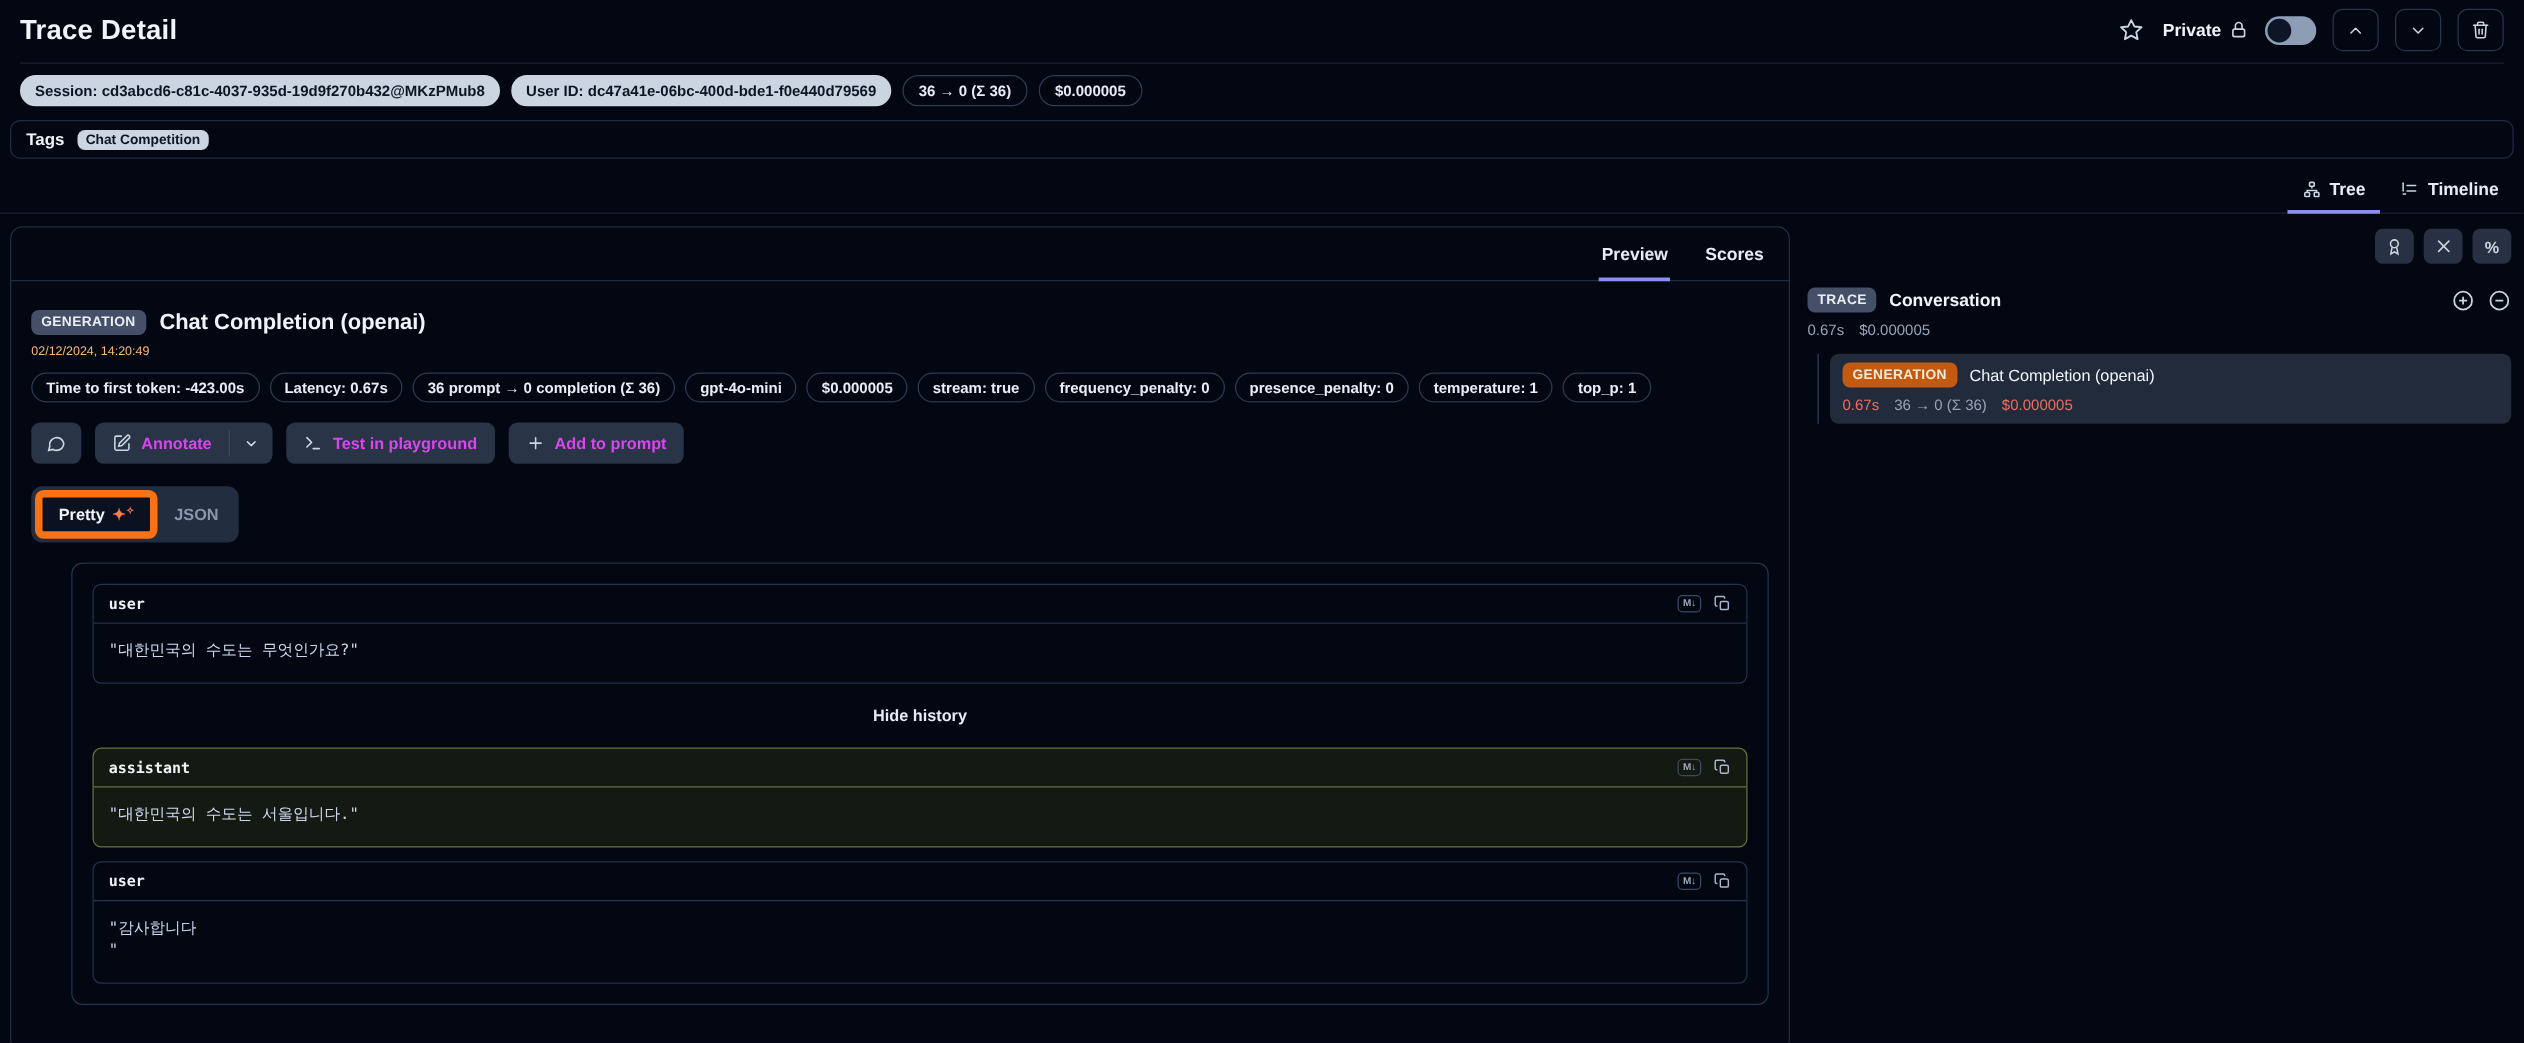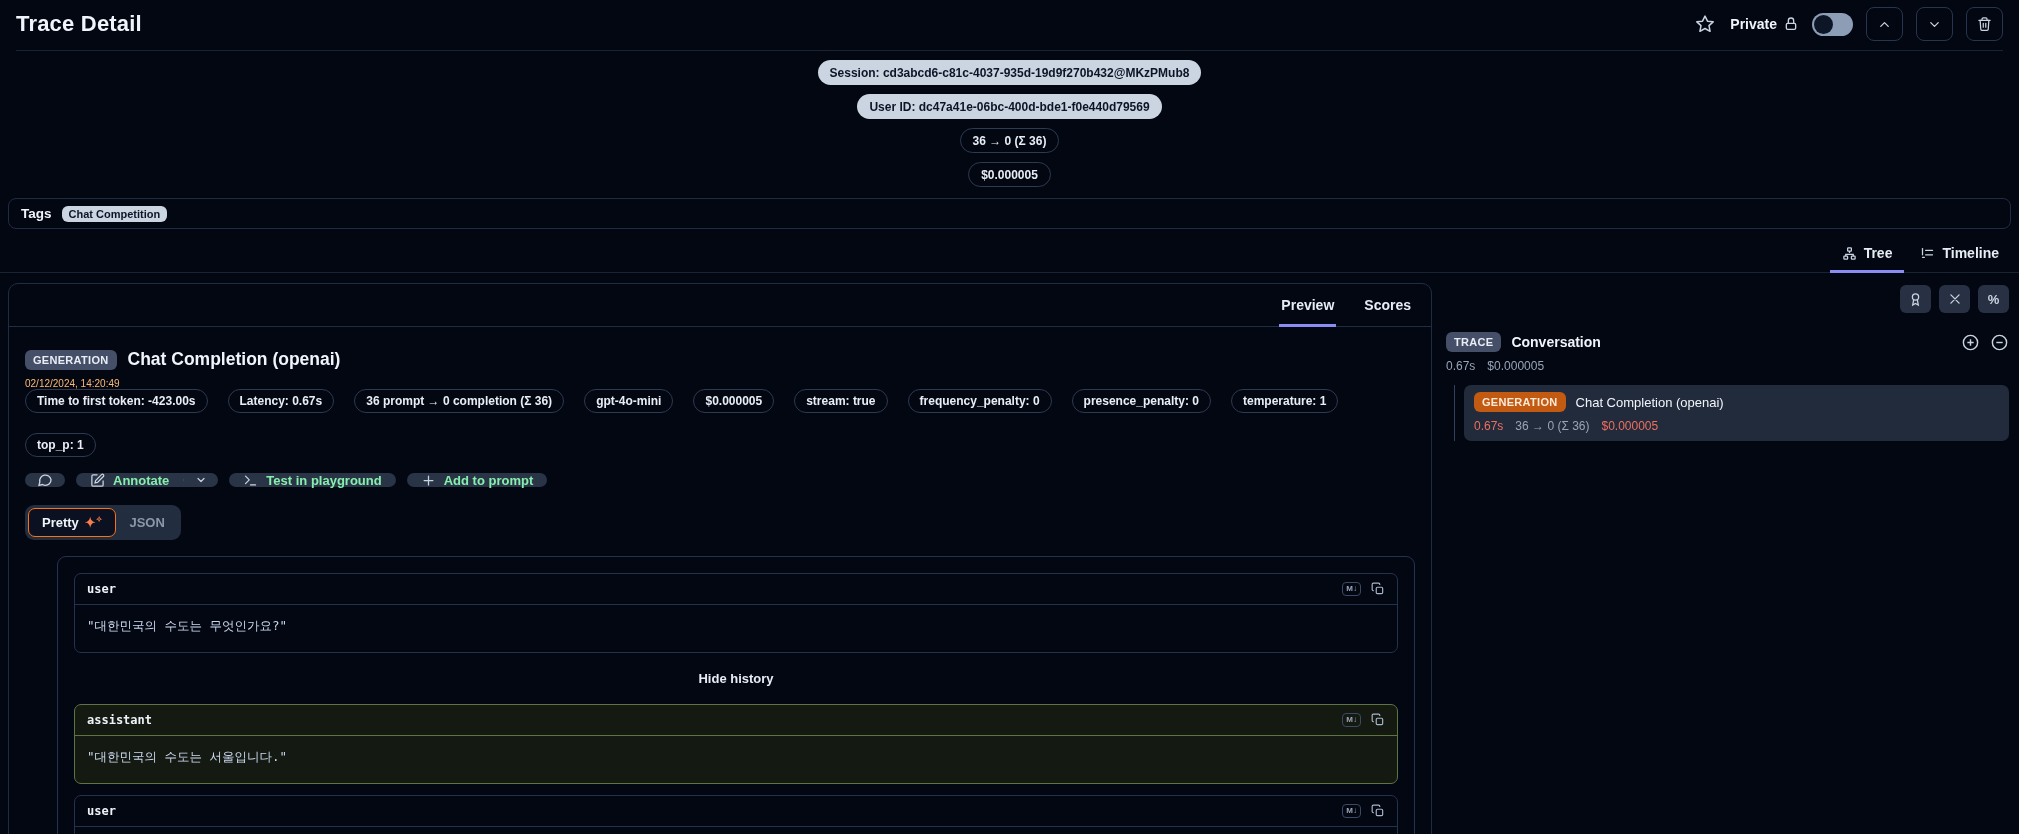--- a/index.html
+++ b/index.html
@@ -37,21 +37,21 @@
   .page-title{font-size:22px;font-weight:bold;letter-spacing:.2px;}
   .header-actions{display:flex;align-items:center;gap:13px;}
   .star-btn{background:none;border:none;cursor:pointer;color:#cbd5e1;padding:2px;}
   .privacy{display:flex;align-items:center;gap:6px;font-weight:bold;font-size:14px;}
   .switch{width:41px;height:23px;border-radius:999px;background:#8d9db5;position:relative;border:none;cursor:pointer;}
   .switch .knob{position:absolute;left:2px;top:2px;width:19px;height:19px;border-radius:50%;background:#0d1626;}
   .icon-btn{width:37px;height:34px;border:1px solid #27354e;border-radius:8px;background:transparent;display:flex;align-items:center;justify-content:center;cursor:pointer;color:#cbd5e1;}
   .hr{border-top:1px solid var(--line);margin:0 16px;}
 
   
-  .badge-row{display:flex;align-items:center;gap:9px;padding:9px 16px;flex-direction:column;}
+  .badge-row{display:flex;align-items:center;gap:9px;padding:9px 16px;}
   .pill{display:inline-flex;align-items:center;height:25px;padding:0 12px;border-radius:999px;font-size:12px;font-weight:bold;white-space:nowrap;}
   .pill.filled{background:var(--badge-light);color:var(--badge-light-txt);}
   .pill.outline{border:1px solid var(--chip-border);color:#e7edf5;background:transparent;}
 
   
   .tags-bar{margin:2px 8px 0 8px;border:1px solid var(--panel-border);border-radius:8px;padding:5px 12px;display:flex;align-items:center;gap:10px;min-height:31px;}
   .tags-label{font-weight:bold;font-size:13.5px;}
   .tag-chip{background:var(--badge-light);color:var(--badge-light-txt);border-radius:6px;font-size:11px;font-weight:bold;padding:2px 7px;}
 
   
@@ -65,34 +65,34 @@
   .panel-tabs{display:flex;justify-content:flex-end;gap:26px;border-bottom:1px solid var(--panel-border);padding:0 18px;}
   .panel-tab{font-size:14px;font-weight:bold;color:#e7edf5;background:none;border:none;cursor:pointer;padding:13px 2px 11px 2px;border-bottom:3px solid transparent;margin-bottom:-1px;}
   .panel-tab.active{border-bottom-color:var(--accent);}
   .panel-body{padding:16px 16px 20px 16px;}
 
   .obs-header{display:flex;align-items:center;gap:11px;margin-top:6px;}
   .type-badge{background:var(--slate-badge);color:#e9edf4;font-size:11px;font-weight:bold;letter-spacing:.3px;border-radius:6px;padding:4px 8px;text-align:center;}
   .obs-title{font-size:17.5px;font-weight:bold;}
   .timestamp{color:#fdba74;font-size:10px;margin-top:8px;}
 
-  .chips{display:flex;flex-wrap:wrap;gap:20px;max-width:1330px;}
+  .chips{display:flex;flex-wrap:wrap;gap:8px;margin-top:11px;max-width:1330px;}
   .chip{border:1px solid var(--chip-border);border-radius:999px;height:24px;display:inline-flex;align-items:center;padding:0 11px;font-size:12px;font-weight:bold;color:#e9eef6;white-space:nowrap;}
 
   .actions-row{display:flex;align-items:stretch;gap:11px;margin-top:16px;}
-  .act-btn{display:flex;align-items:center;gap:8px;background:var(--btn-bg);border:none;border-radius:7px;color:#86efac;font-size:13px;font-weight:bold;padding:0 14px;height:14px;cursor:pointer;font-family:inherit;}
+  .act-btn{display:flex;align-items:center;gap:8px;background:var(--btn-bg);border:none;border-radius:7px;color:#d946ef;font-size:13px;font-weight:bold;padding:0 14px;height:33px;cursor:pointer;font-family:inherit;}
   .act-btn.icon-only{padding:0 12px;}
   .split{display:flex;align-items:stretch;background:var(--btn-bg);border-radius:7px;overflow:hidden;}
   .split .act-btn{border-radius:0;background:transparent;}
   .split .sep{width:1px;background:#3b4761;margin:6px 0;}
   .split .caret{display:flex;align-items:center;padding:0 11px;cursor:pointer;color:#cbd5e1;background:transparent;border:none;}
 
   .format-toggle{display:inline-flex;align-items:center;background:#232d40;border-radius:9px;padding:3px;margin-top:18px;}
   .seg{display:flex;align-items:center;gap:6px;font-size:13px;font-weight:bold;border-radius:7px;padding:6px 13px;background:none;border:none;cursor:pointer;color:#8b97ab;font-family:inherit;}
-  .seg.active{background:#0b1120;color:#f1f5fb;border:1px solid #f97316;}
+  .seg.active{background:#0b1120;color:#f1f5fb;border:6px solid #f97316;}
   .sparkle{color:#f97c4e;font-size:13px;line-height:1;}
   .sparkle small{font-size:8px;vertical-align:top;}
 
   
   .messages-wrap{margin-top:16px;border:1px solid var(--msg-border);border-radius:9px;padding:16px;margin-left:32px;}
   .msg{border:1px solid var(--msg-border);border-radius:7px;overflow:hidden;}
   .msg + .msg, .msg + .hide-history, .hide-history + .msg{margin-top:11px;}
   .msg-head{display:flex;align-items:center;justify-content:space-between;padding:8px 12px;border-bottom:1px solid var(--msg-border);}
   .msg-role{font-size:12px;font-weight:bold;color:#eef2f8;font-family:"DejaVu Sans Mono", monospace;}
   .msg-tools{display:flex;align-items:center;gap:10px;}

